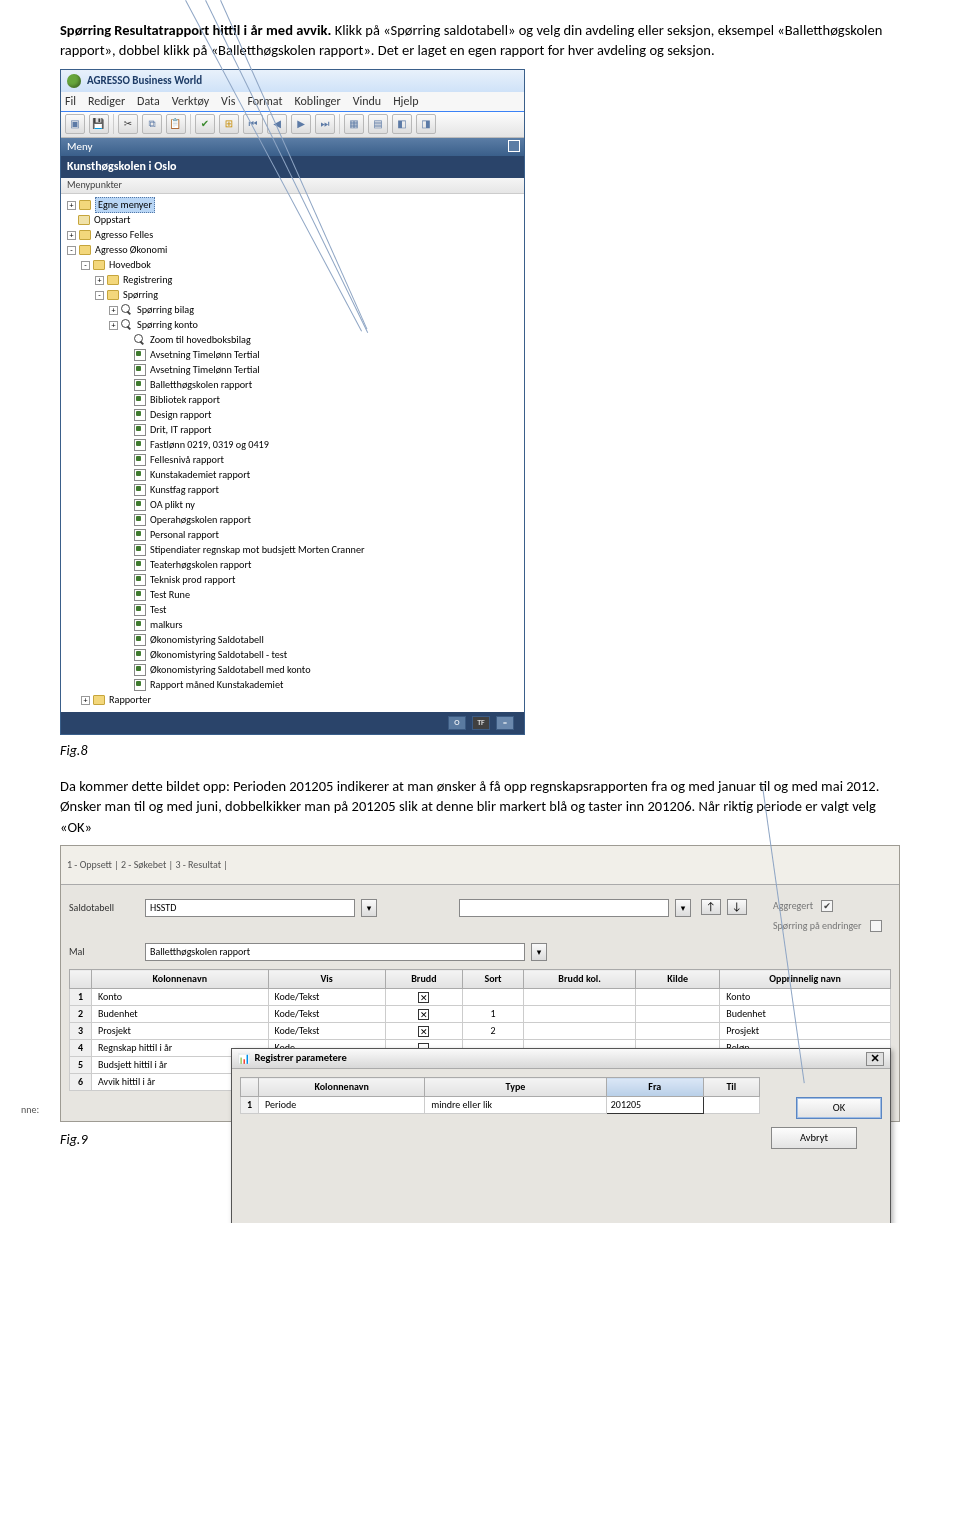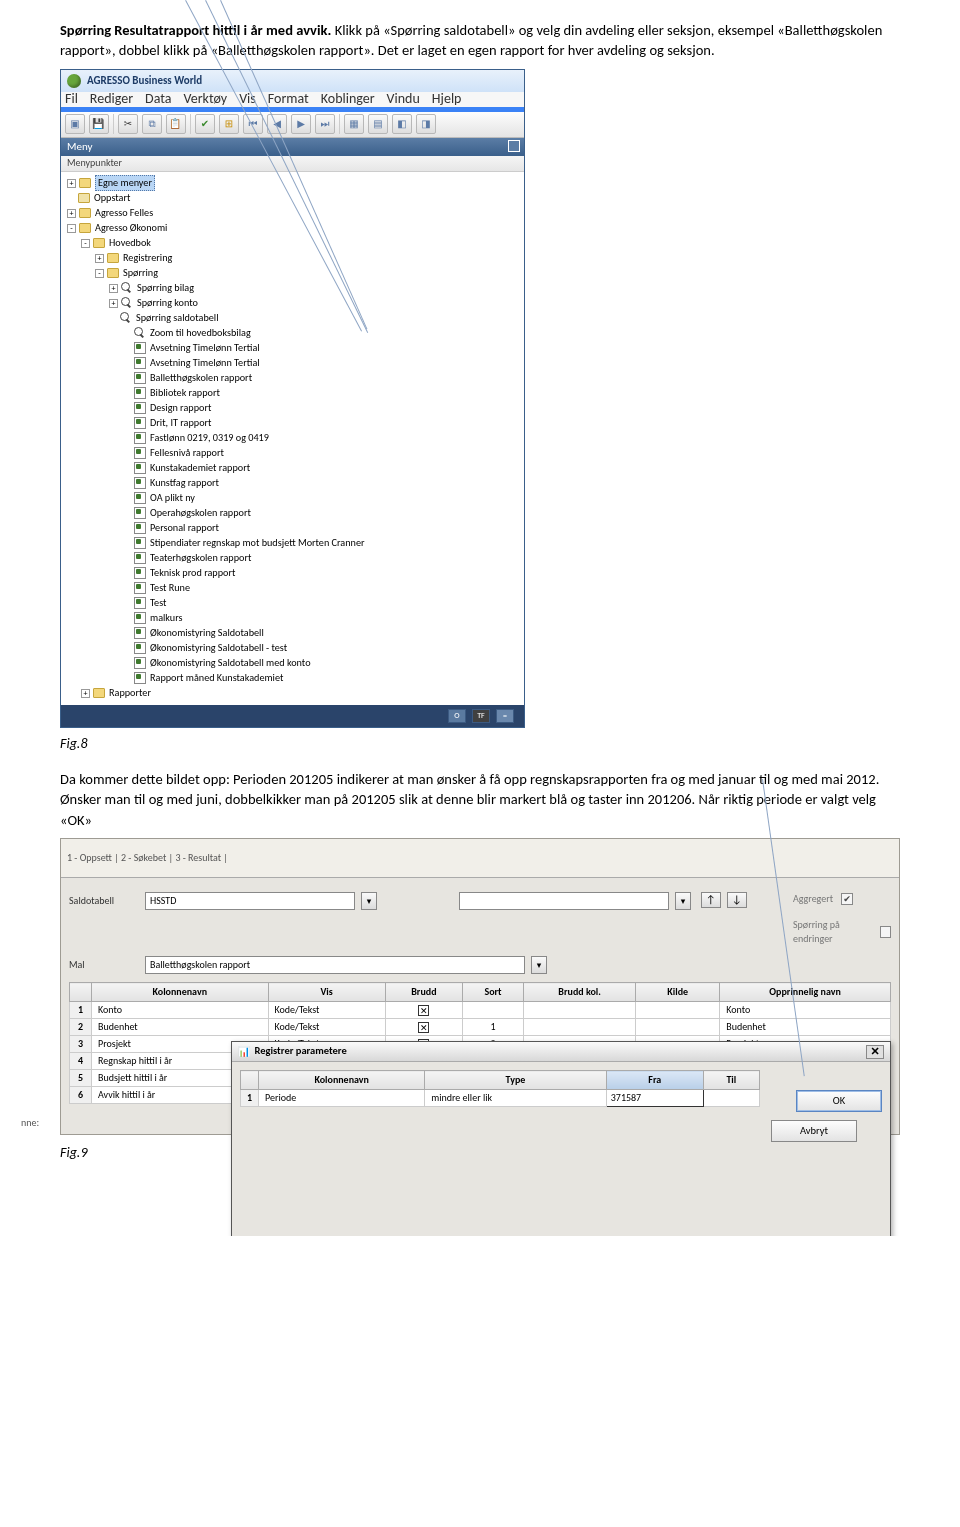--- a/index.html
+++ b/index.html
@@ -38,23 +38,23 @@
   .app-title .globe {
     width: 14px; height: 14px;
     background: #67a63c;
     border-radius: 50%;
     margin-right: 6px;
     box-shadow: inset -2px -2px 3px rgba(0,0,0,0.3);
   }
   .app-menu {
     height: 20px;
     background: #f7f7f7;
-    border-bottom: 5px solid #3b82f6;
+    border-bottom: 1px solid #3b82f6;
     display: flex;
-    font-size: 14px;
+    font-size: 12px;
     padding-left: 4px;
     align-items: center;
   }
   .app-menu span { margin-right: 12px; color: #333; }
   .app-toolbar {
     height: 26px;
     background: linear-gradient(#fdfdfd,#e4e4e4);
     border-bottom: 1px solid #bbb;
     display: flex;
     align-items: center;
@@ -255,21 +255,21 @@
     display: inline-flex; align-items: center; justify-content: center;
     font-size: 9px;
   }
   .arrow-btn {
     width: 20px; height: 16px;
     background: linear-gradient(#fafafa,#dcdcdc);
     border: 1px solid #888;
     display: inline-flex; align-items: center; justify-content: center;
     font-size: 11px;
   }
-  .right-opts { display: flex; flex-direction: column; gap: 12px; font-size: 10px; color: #777; margin-left: 36px; }
+  .right-opts { display: flex; flex-direction: column; gap: 6px; font-size: 10px; color: #777; margin-left: 16px; }
   .right-opts .row { display: flex; align-items: center; gap: 8px; }
   .chk { width: 12px; height: 12px; border: 1px solid #888; background: #f5f5f5; }
   .chk.on::after { content: "✔"; font-size: 9px; color: #444; display: block; text-align: center; line-height: 10px;}
   .mal-row { display: flex; align-items: center; gap: 6px; padding: 4px 0 8px 0;}
 
   .col-table {
     width: 100%;
     border: 1px solid #888;
     border-collapse: collapse;
     font-size: 10px;
@@ -453,20 +453,23 @@
         <span class="glyph">◧</span>
       </div>
     <div class="tbtn">
         <span class="glyph">◨</span>
       </div>
   </div>
   <div class="meny-header">
     <span>Meny</span>
     <span class="sq"></span>
   </div>
+  <div class="brand-bar">
+    <span>Kunsthøgskolen i Oslo</span>
+  </div>
   <div class="menypunkter">
     <span>Menypunkter</span>
   </div>
 
   <div class="tree" id="tree-container">
       <div class="tree-row">
         <span class="exp">+</span>
         <span class="folder"></span>
         <span class="tree-text sel">Egne menyer</span>
       </div>
@@ -513,28 +516,20 @@
         <span class="mag-icon"></span>
         <span class="tree-text">Spørring bilag</span>
       </div>
       <div class="tree-row">
         <span class="tree-indent"></span>
         <span class="tree-indent"></span>
         <span class="tree-indent"></span>
         <span class="exp">+</span>
         <span class="mag-icon"></span>
         <span class="tree-text">Spørring konto</span>
-      </div>
-      <div class="tree-row">
-        <span class="tree-indent"></span>
-        <span class="tree-indent"></span>
-        <span class="tree-indent"></span>
-        <span class="noexp"></span>
-        <span class="mag-icon"></span>
-        <span class="tree-text">Spørring saldotabell</span>
       </div>
       <div class="tree-row">
         <span class="tree-indent"></span>
         <span class="tree-indent"></span>
         <span class="tree-indent"></span>
         <span class="tree-indent"></span>
         <span class="noexp"></span>
         <span class="mag-icon"></span>
         <span class="tree-text">Zoom til hovedboksbilag</span>
       </div>
@@ -918,21 +913,21 @@
               <th class="sel">Fra</th>
               <th>Til</th>
             </tr>
           </thead>
         <tbody>
           <tr>
             <td class="idx">1</td>
             <td>Periode</td>
             <td>mindre eller lik</td>
             <td class="fra">
-                <span class="inner">371587</span>
+                <span class="inner">201205</span>
               </td>
             <td></td>
           </tr>
         </tbody>
       </table>
       <div class="dlg-btns">
         <span class="dlg-btn ok">OK</span>
         <span class="dlg-btn">Avbryt</span>
       </div>
       <div class="blank"></div>

